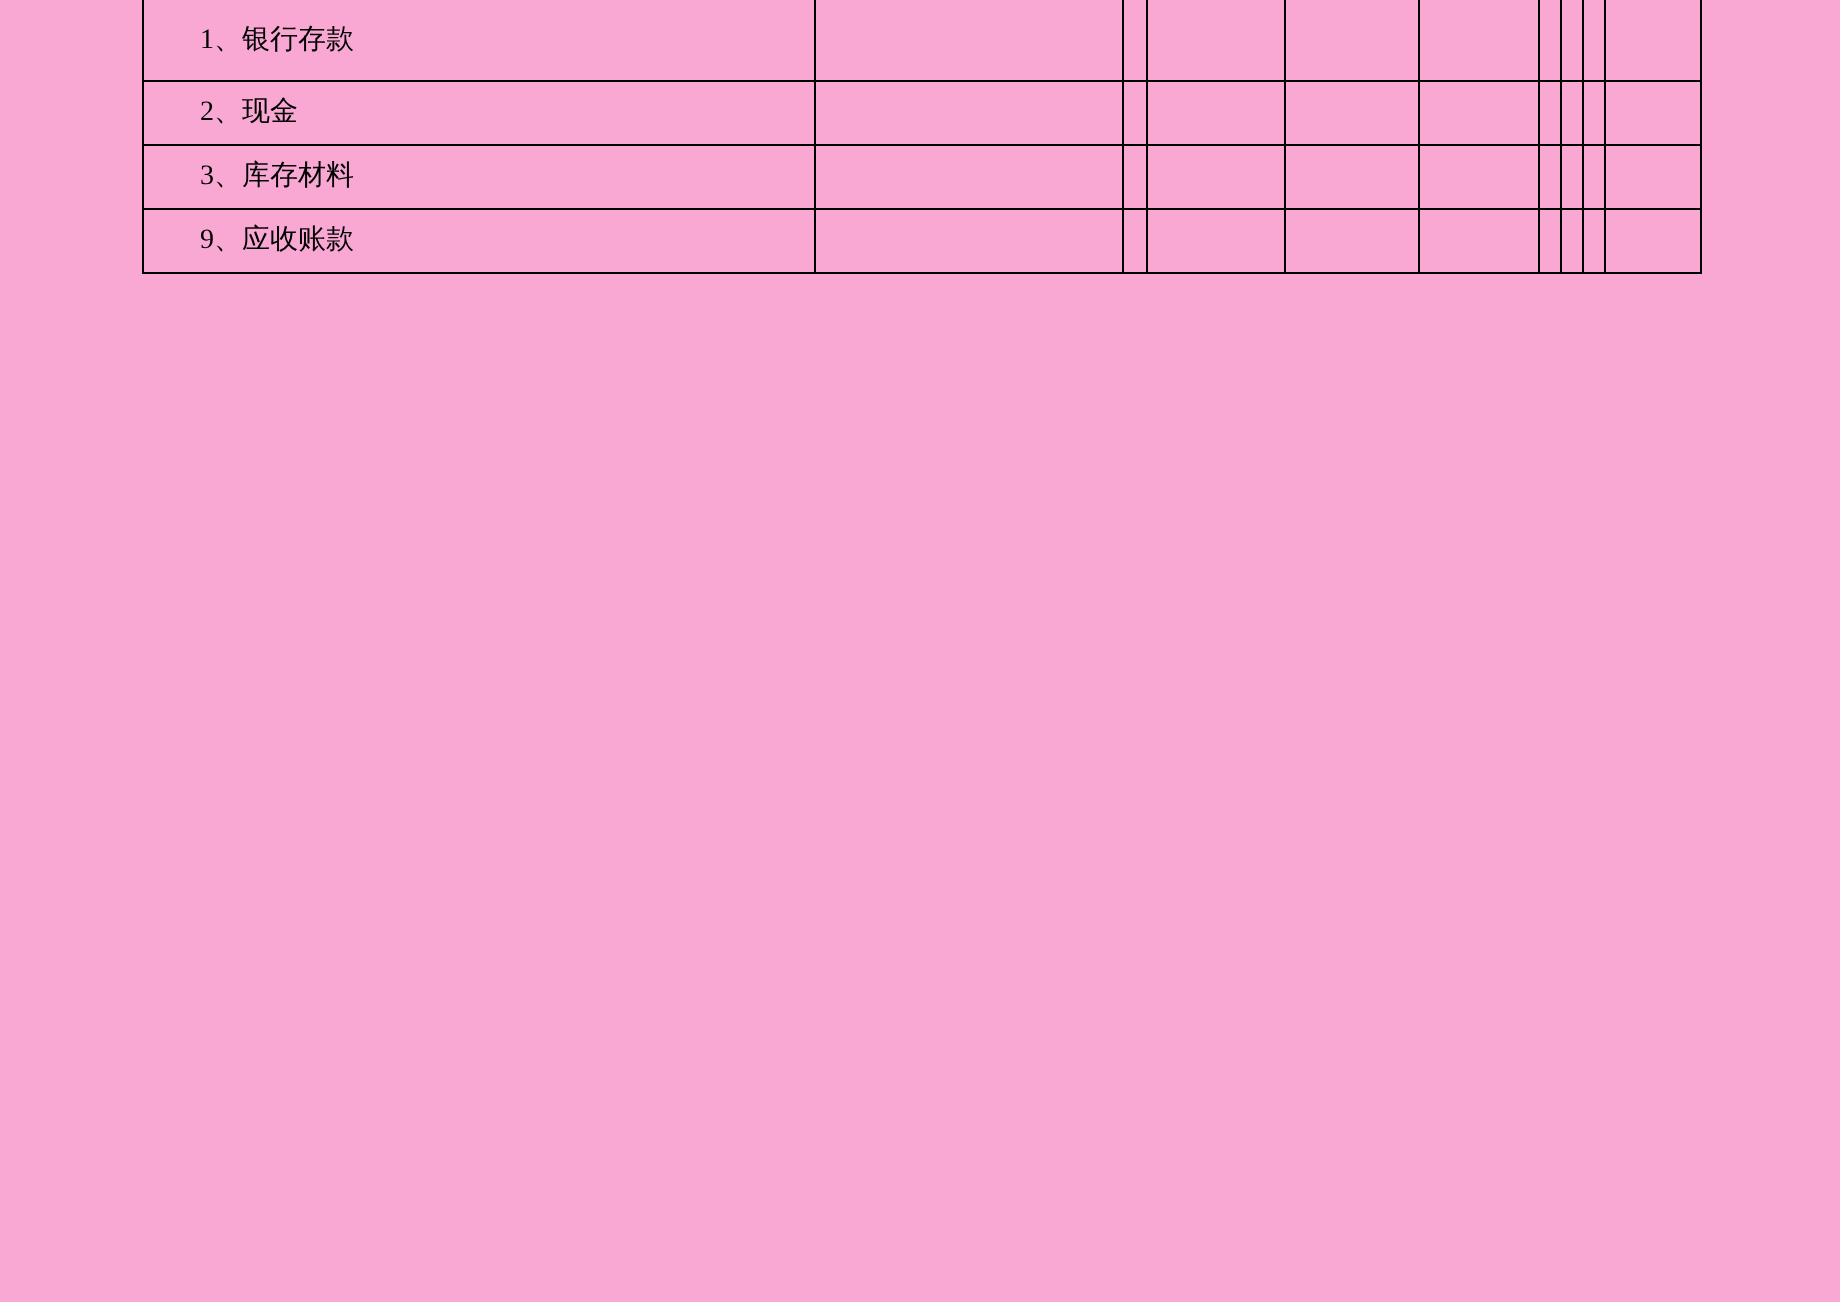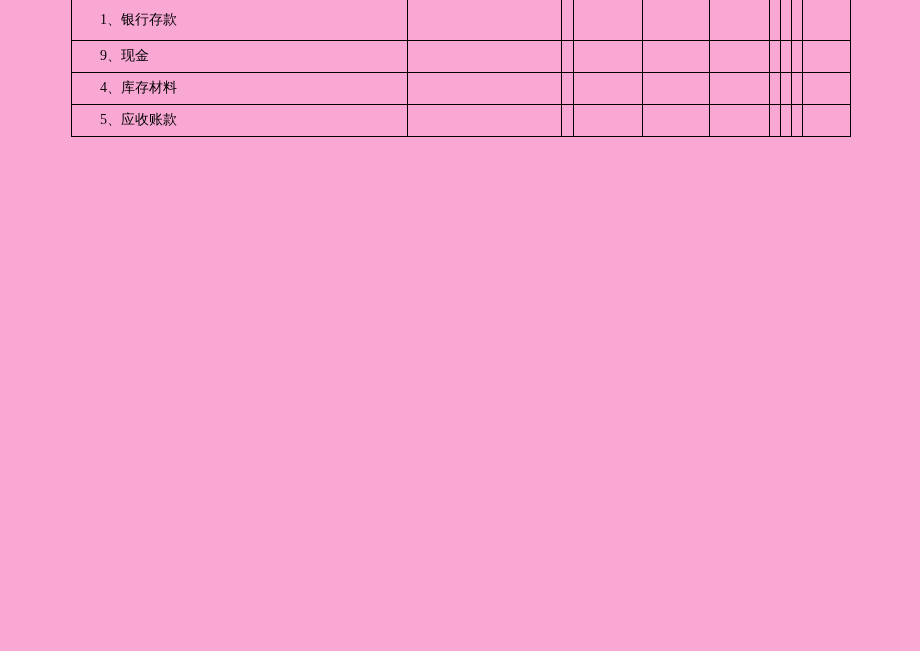--- a/index.html
+++ b/index.html
@@ -83,45 +83,45 @@
           <td></td>
           <td></td>
           <td></td>
           <td></td>
           <td></td>
           <td></td>
           <td></td>
           <td></td>
         </tr>
         <tr>
-          <td class="label">9、现金</td>
+          <td class="label">2、现金</td>
           <td></td>
           <td></td>
           <td></td>
           <td></td>
           <td></td>
           <td></td>
           <td></td>
           <td></td>
           <td></td>
         </tr>
         <tr>
-          <td class="label">4、库存材料</td>
+          <td class="label">3、库存材料</td>
           <td></td>
           <td></td>
           <td></td>
           <td></td>
           <td></td>
           <td></td>
           <td></td>
           <td></td>
           <td></td>
         </tr>
         <tr>
-          <td class="label">5、应收账款</td>
+          <td class="label">9、应收账款</td>
           <td></td>
           <td></td>
           <td></td>
           <td></td>
           <td></td>
           <td></td>
           <td></td>
           <td></td>
           <td></td>
         </tr>

